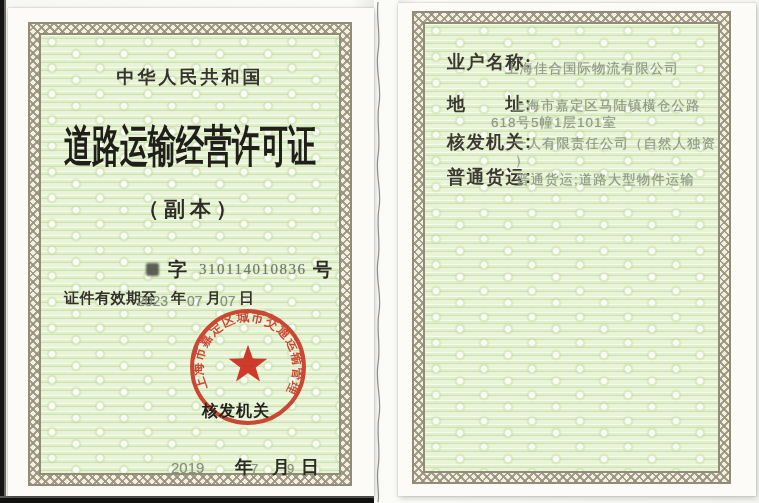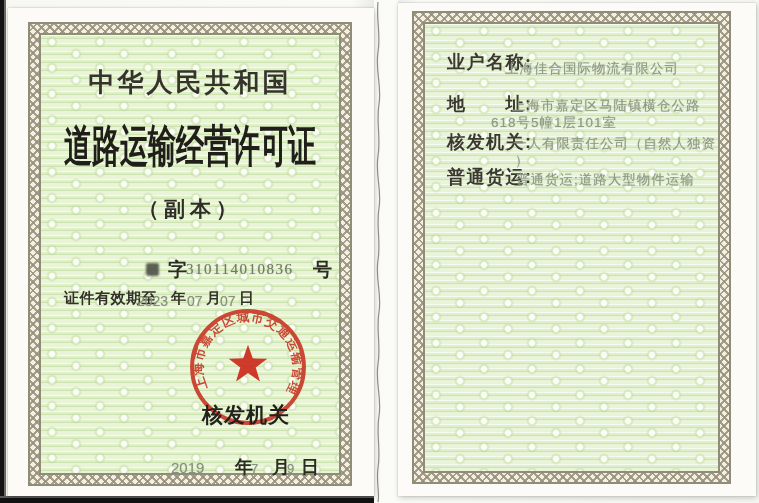--- a/index.html
+++ b/index.html
@@ -37,48 +37,48 @@
       repeating-linear-gradient(180deg,
         rgba(255,255,255,.70) 0 1.5px,
         rgba(219,238,195,.45) 1.5px 3.5px,
         rgba(170,205,128,.40) 3.5px 4.5px,
         rgba(238,247,224,.55) 4.5px 8px);
     background-size:48px 26px, 48px 26px, 100% 8px;
   }
 
   
   .country { position:absolute; left:0; right:0; top:30px; text-align:center;
-    font-size:26px; font-weight:700; letter-spacing:3px; color:#35332c; }
+    font-size:18px; font-weight:700; letter-spacing:3px; color:#35332c; }
   .big-title { position:absolute; left:0; right:0; top:82px; text-align:center;
     font-size:28px; font-weight:900; color:#201e19; letter-spacing:0;
     transform:scaleY(1.58); transform-origin:50% 0; white-space:nowrap; }
   .subtitle { position:absolute; left:0; right:0; top:160px; text-align:center;
     font-size:21px; font-weight:700; letter-spacing:5px; color:#2e2c26; }
 
   .lic-row { position:absolute; left:0; top:222px; width:100%; height:26px; }
   .lic-prefix { position:absolute; left:21px; top:0; font-size:19px; font-weight:700; color:#2c2a24; letter-spacing:1px; }
   .smudge { position:absolute; left:105px; top:6px; width:13px; height:13px;
     background:#45453e; filter:blur(1.1px); border-radius:2px; opacity:.85; }
   .lic-zi  { position:absolute; left:127px; top:0; font-size:19px; font-weight:700; color:#2c2a24; }
-  .lic-num { position:absolute; left:145px; top:4px; font-size:15px; letter-spacing:1.5px;
+  .lic-num { position:absolute; left:158px; top:4px; font-size:15px; letter-spacing:1.5px;
     color:#72786a; font-family:"Liberation Serif", serif; text-shadow:0 0 1px rgba(114,120,106,.5); }
   .lic-hao { position:absolute; left:272px; top:0; font-size:19px; font-weight:700; color:#2c2a24; }
 
   .val-row { position:absolute; left:0; top:254px; width:100%; height:22px; font-weight:700; color:#33312a; }
   .val-label { position:absolute; left:23px; top:0; font-size:15px; letter-spacing:.5px; }
   .faded-num { color:#87917e; font-weight:400; text-shadow:0 0 1px rgba(135,145,126,.55); }
   .val-y  { position:absolute; left:96px;  top:4px; font-size:14px; }
   .val-yu { position:absolute; left:130px; top:0;  font-size:15px; }
   .val-m  { position:absolute; left:146px; top:4px; font-size:14px; }
   .val-mu { position:absolute; left:165px; top:0;  font-size:15px; }
   .val-d  { position:absolute; left:179px; top:4px; font-size:14px; }
   .val-du { position:absolute; left:198px; top:0;  font-size:15px; }
 
   .seal { position:absolute; left:145px; top:271px; width:124px; height:122px; opacity:.92; }
-  .issuer { position:absolute; left:161px; top:366px; font-size:21px; font-weight:700;
+  .issuer { position:absolute; left:161px; top:366px; font-size:16px; font-weight:700;
     color:#23211c; letter-spacing:1px; z-index:3; }
 
   .date-row { position:absolute; left:0; top:420px; width:100%; height:24px; color:#2b2923;margin-left:24px; }
   .date-y  { position:absolute; left:106px; top:4px; font-size:15px; }
   .date-yu { position:absolute; left:170px; top:0;  font-size:18px; font-weight:700; }
   .date-m  { position:absolute; left:186px; top:6px; font-size:13px; }
   .date-mu { position:absolute; left:207px; top:0;  font-size:18px; font-weight:700; }
   .date-d  { position:absolute; left:222px; top:6px; font-size:13px; }
   .date-du { position:absolute; left:236px; top:0;  font-size:18px; font-weight:700; }
 

